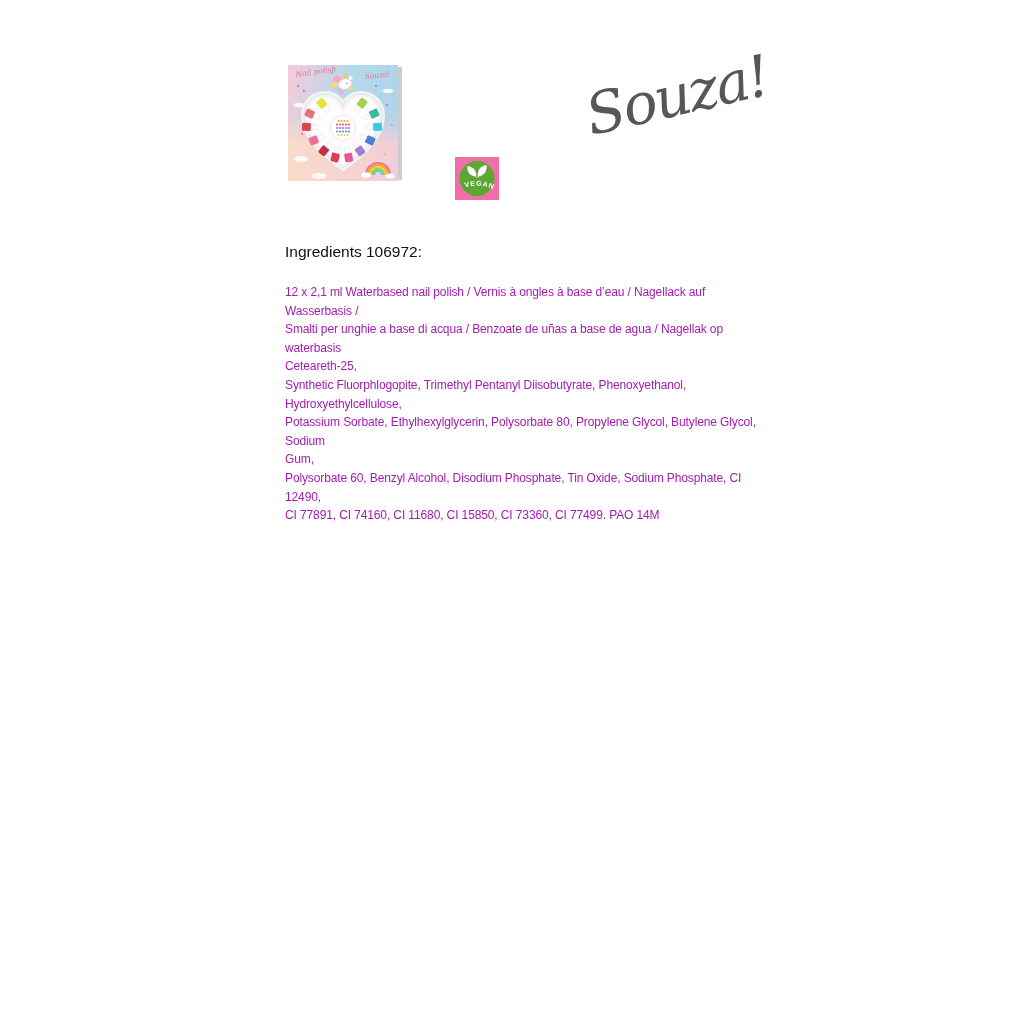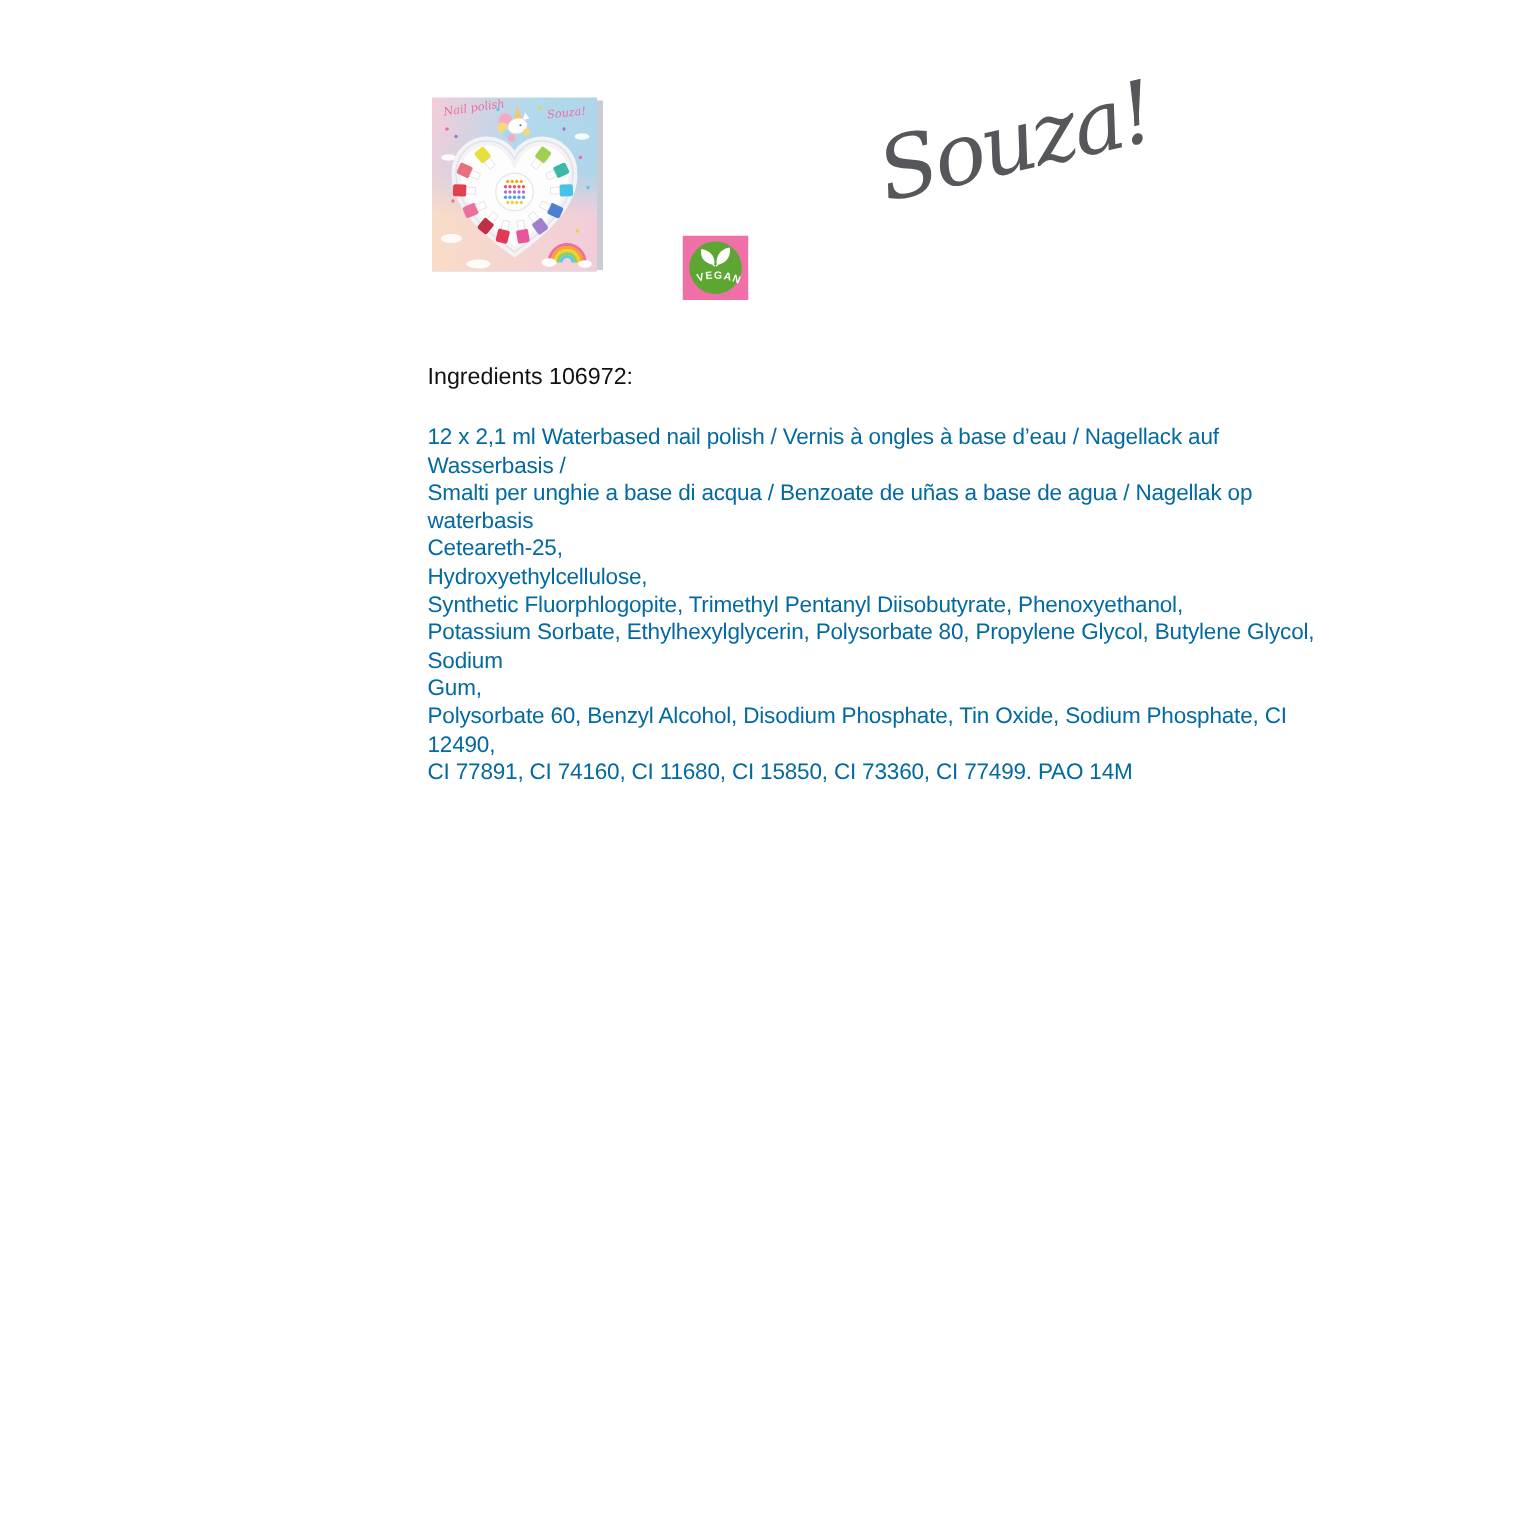--- a/index.html
+++ b/index.html
@@ -22,22 +22,22 @@
     font-size:57px; color:#56575b; letter-spacing:-2px;
   }
   
   .content { position:absolute; left:285px; top:242px; width:500px; }
   .content h1 {
     font-size:15.5px; font-weight:normal; line-height:20px; color:#111;
     margin-bottom:21px; letter-spacing:0;
   }
   .ingredients-text { margin-top:20px; }
   .ingredient-line {
-    font-size:15px; line-height:18.6px; letter-spacing:-0.12px;
-    white-space:nowrap; color:#0369a1;
+    font-size:12px; line-height:18.6px; letter-spacing:-0.12px;
+    white-space:nowrap; color:#a21caf;
   }
 </style>
 </head>
 <body>
 
 <div class="page">
 
   <div class="product-photo">
     <svg width="114" height="119" viewBox="0 0 114 119" xmlns="http://www.w3.org/2000/svg">
       <defs>
@@ -225,22 +225,22 @@
   <div class="brand-logo">Souza!</div>
 
   <div class="content">
     <h1>Ingredients 106972:</h1>
     <div class="ingredients-text">
       <div class="ingredient-line">12 x 2,1 ml Waterbased nail polish / Vernis à ongles à base d’eau / Nagellack auf</div>
       <div class="ingredient-line">Wasserbasis /</div>
       <div class="ingredient-line">Smalti per unghie a base di acqua / Benzoate de uñas a base de agua / Nagellak op</div>
       <div class="ingredient-line">waterbasis</div>
       <div class="ingredient-line">Ceteareth-25,</div>
+      <div class="ingredient-line">Synthetic Fluorphlogopite, Trimethyl Pentanyl Diisobutyrate, Phenoxyethanol,</div>
       <div class="ingredient-line">Hydroxyethylcellulose,</div>
-      <div class="ingredient-line">Synthetic Fluorphlogopite, Trimethyl Pentanyl Diisobutyrate, Phenoxyethanol,</div>
       <div class="ingredient-line">Potassium Sorbate, Ethylhexylglycerin, Polysorbate 80, Propylene Glycol, Butylene Glycol,</div>
       <div class="ingredient-line">Sodium</div>
       <div class="ingredient-line">Gum,</div>
       <div class="ingredient-line">Polysorbate 60, Benzyl Alcohol, Disodium Phosphate, Tin Oxide, Sodium Phosphate, CI</div>
       <div class="ingredient-line">12490,</div>
       <div class="ingredient-line">CI 77891, CI 74160, CI 11680, CI 15850, CI 73360, CI 77499. PAO 14M</div>
     </div>
   </div>
 
 </div>

